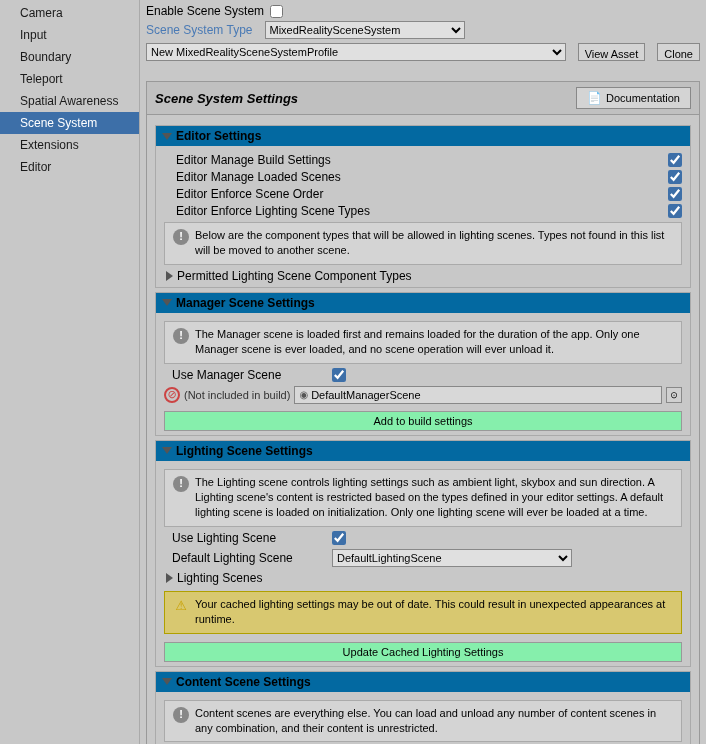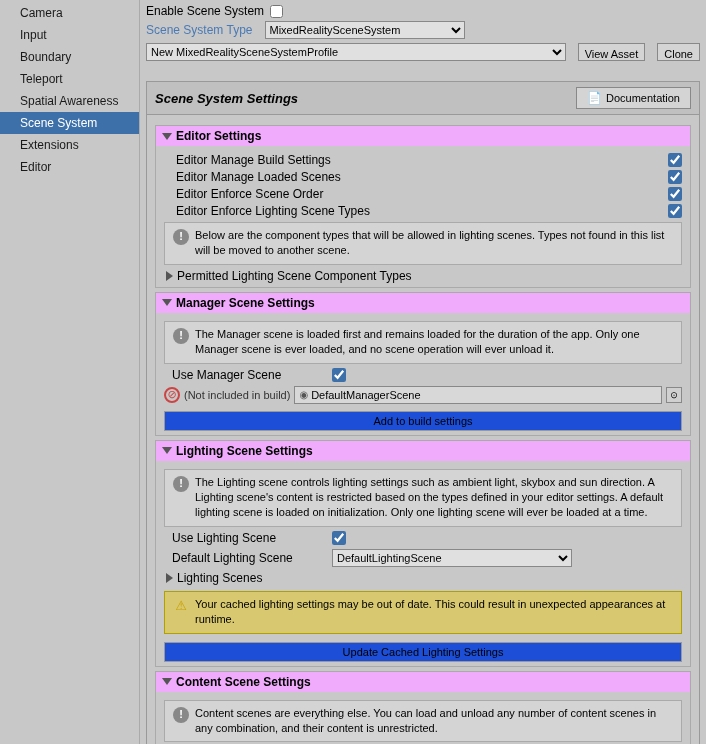--- a/index.html
+++ b/index.html
@@ -246,21 +246,21 @@
       cursor: pointer;
       display: flex;
       align-items: center;
       justify-content: center;
       font-size: 9px;
     }
 
     .action-btn {
       width: 100%;
       height: 20px;
-      background: #1d4ed8;
+      background: #86efac;
       border: 1px solid #999;
       cursor: pointer;
       font-size: 11px;
       margin-top: 4px;
     }
 
     .permitted-row {
       display: flex;
       align-items: center;
       gap: 4px;
@@ -276,21 +276,21 @@
       min-width: 200px;
     }
 
     
     .sub-section {
       border: 1px solid #aaa;
       margin: 4px 0;
       background: #c8c8c8;
     }
     .sub-header {
-      background: #f0abfc;
+      background: #0369a1;
       padding: 3px 6px;
       font-weight: bold;
       font-size: 12px;
       display: flex;
       align-items: center;
       gap: 4px;
       cursor: pointer;
     }
 
     .checkbox-blue:checked {

